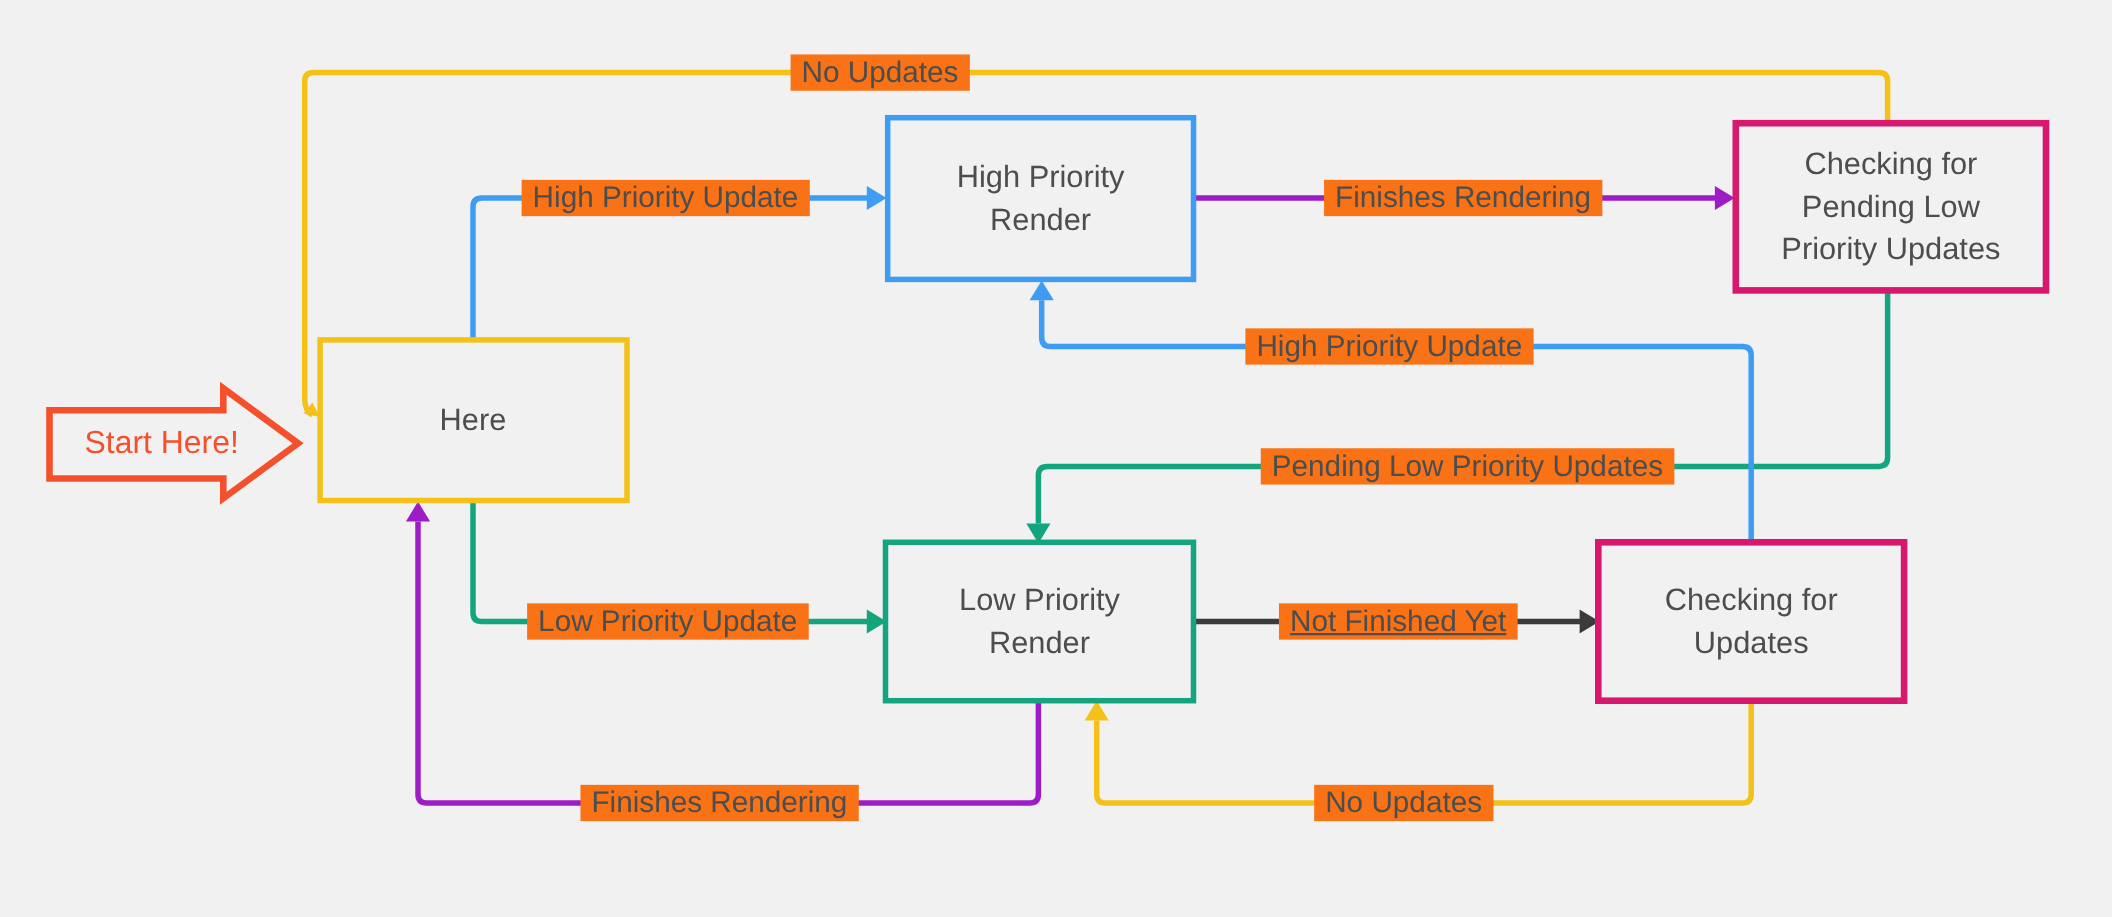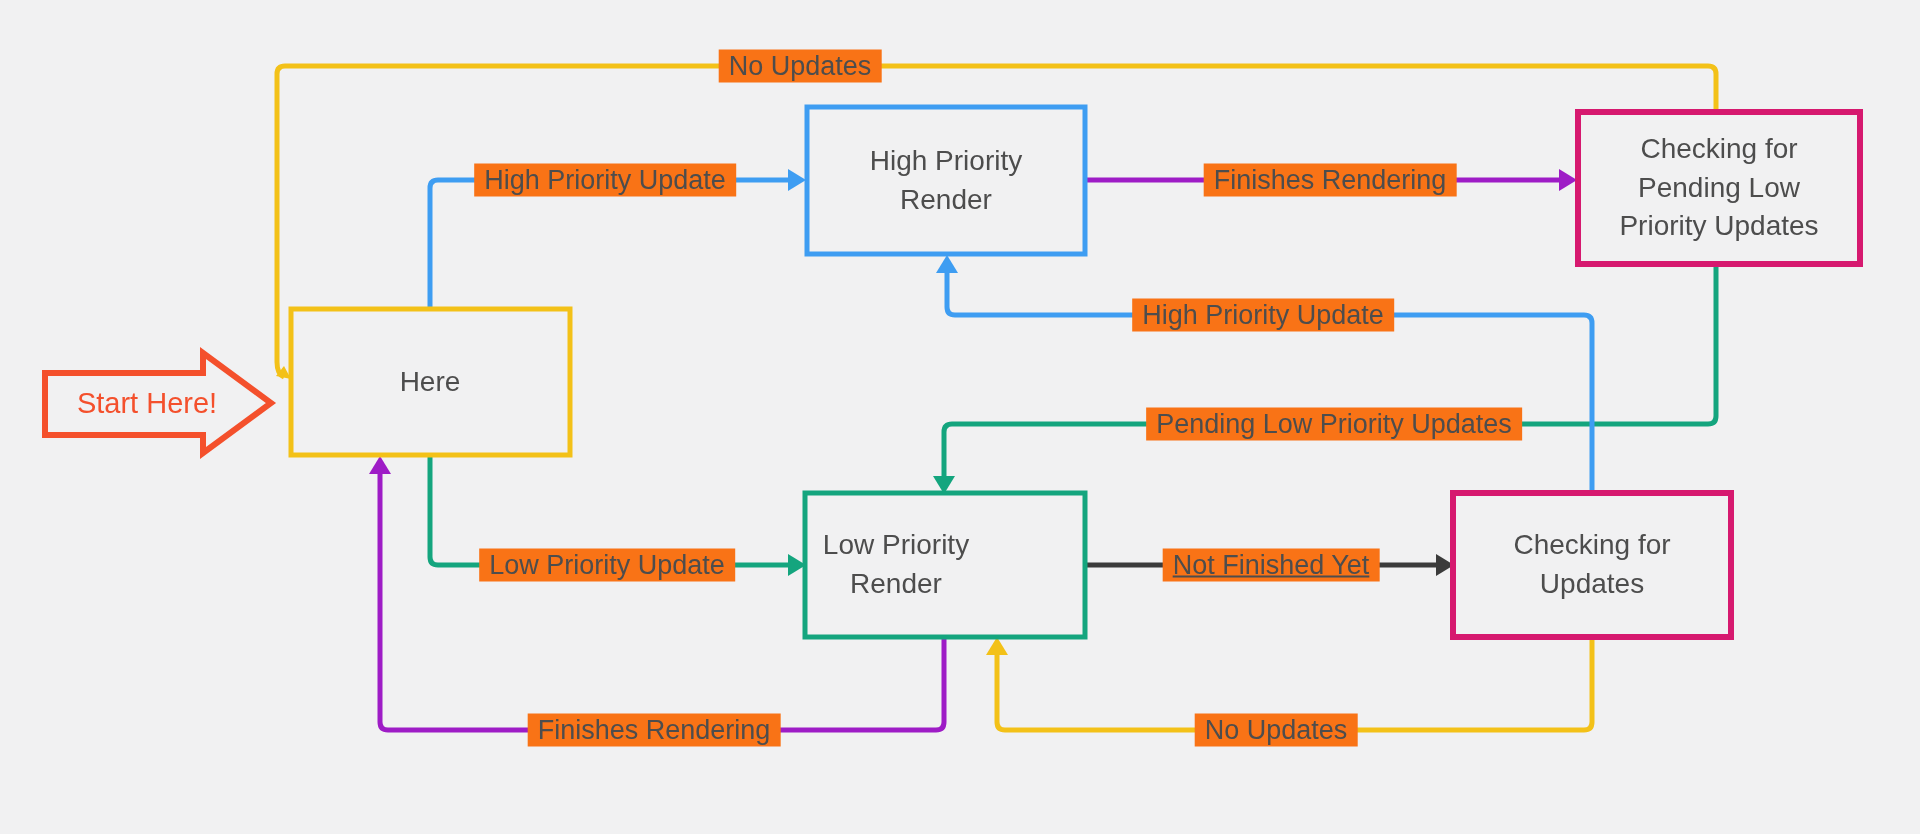--- a/index.html
+++ b/index.html
@@ -57,21 +57,21 @@
 
     <polygon points="45,373 203,373 203,353 271,403 203,453 203,435 45,435" fill="none" stroke-width="6" stroke-linejoin="miter" stroke="#f4502c"></polygon>
   </svg>
 
   <div class="node-label" style="left:430px; top:382px;">Here</div>
   <div class="node-label" style="left:946px; top:181px;">High Priority
 Render</div>
   <div class="node-label" style="left:1719px; top:188px;">Checking for
 Pending Low
 Priority Updates</div>
-  <div class="node-label" style="left:896px; top:565px;">Low Priority
+  <div class="node-label" style="left:945px; top:565px;">Low Priority
 Render</div>
   <div class="node-label" style="left:1592px; top:565px;">Checking for
 Updates</div>
 
   <div class="edge-label" style="left:800px; top:66px;">No Updates</div>
   <div class="edge-label" style="left:605px; top:180px;">High Priority Update</div>
   <div class="edge-label" style="left:1330px; top:180px;">Finishes Rendering</div>
   <div class="edge-label" style="left:1263px; top:315px;">High Priority Update</div>
   <div class="edge-label" style="left:607px; top:565px;">Low Priority Update</div>
   <div class="edge-label" style="left:1334px; top:424px;">Pending Low Priority Updates</div>

